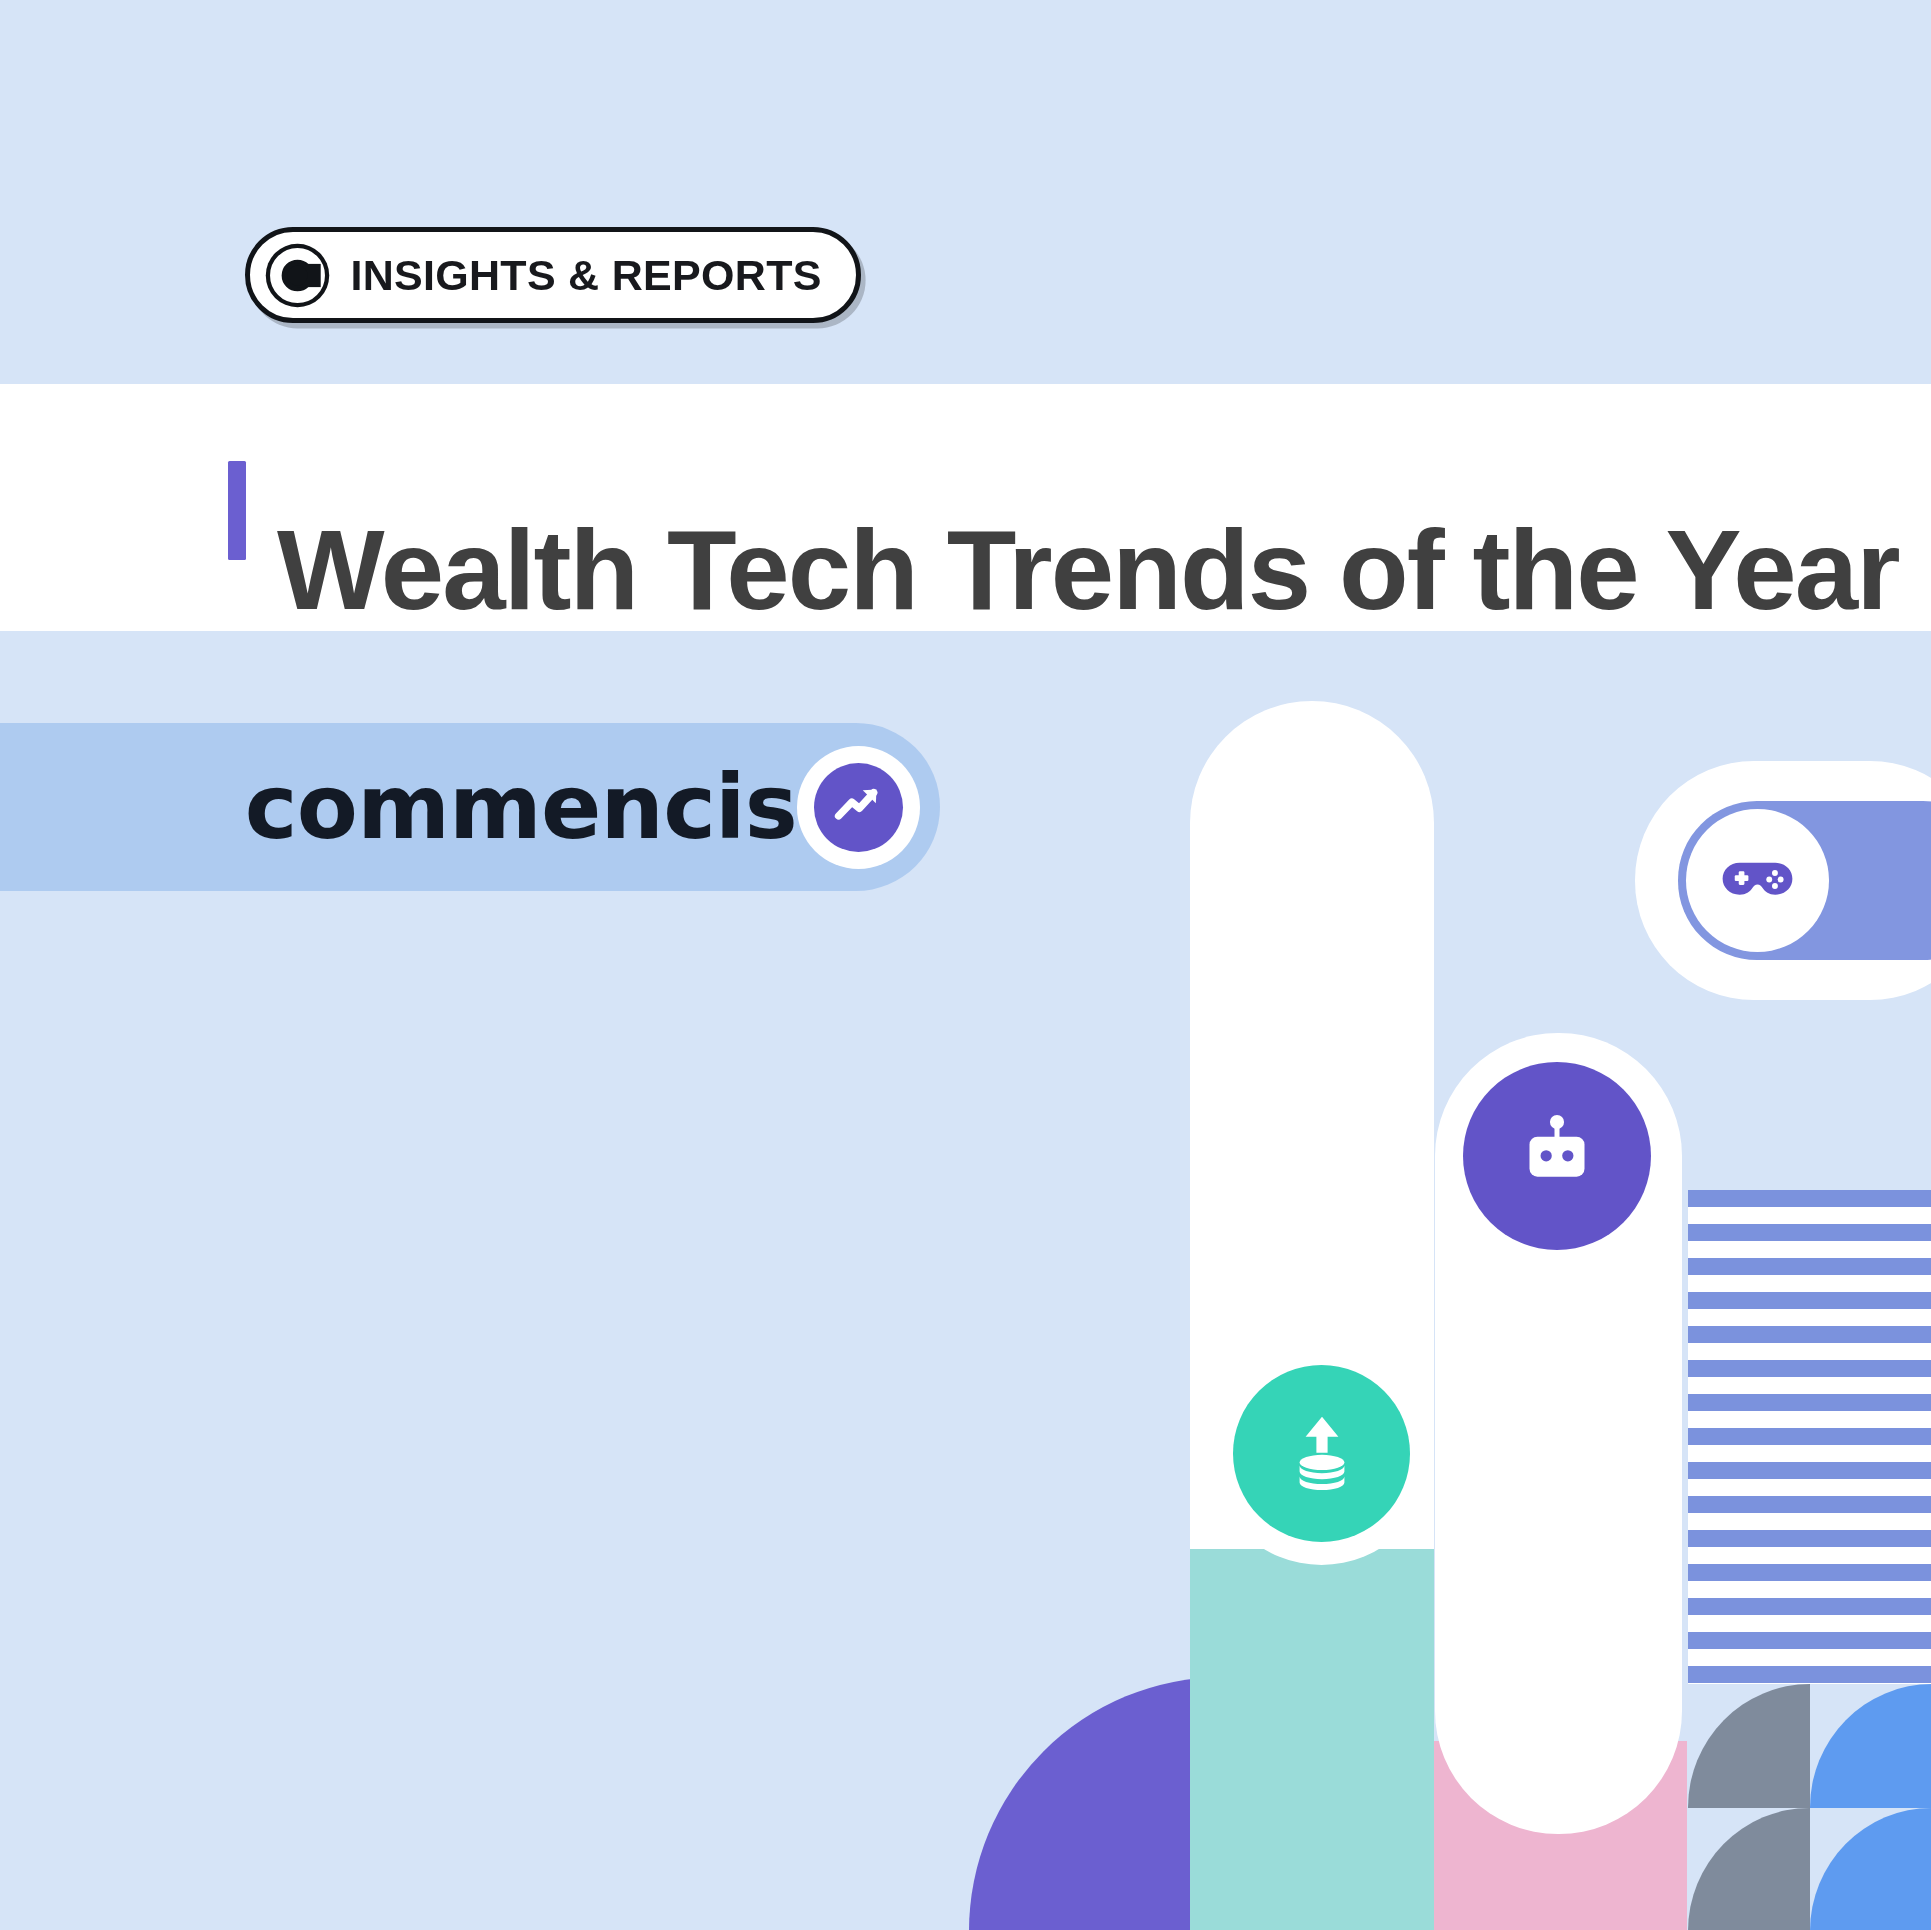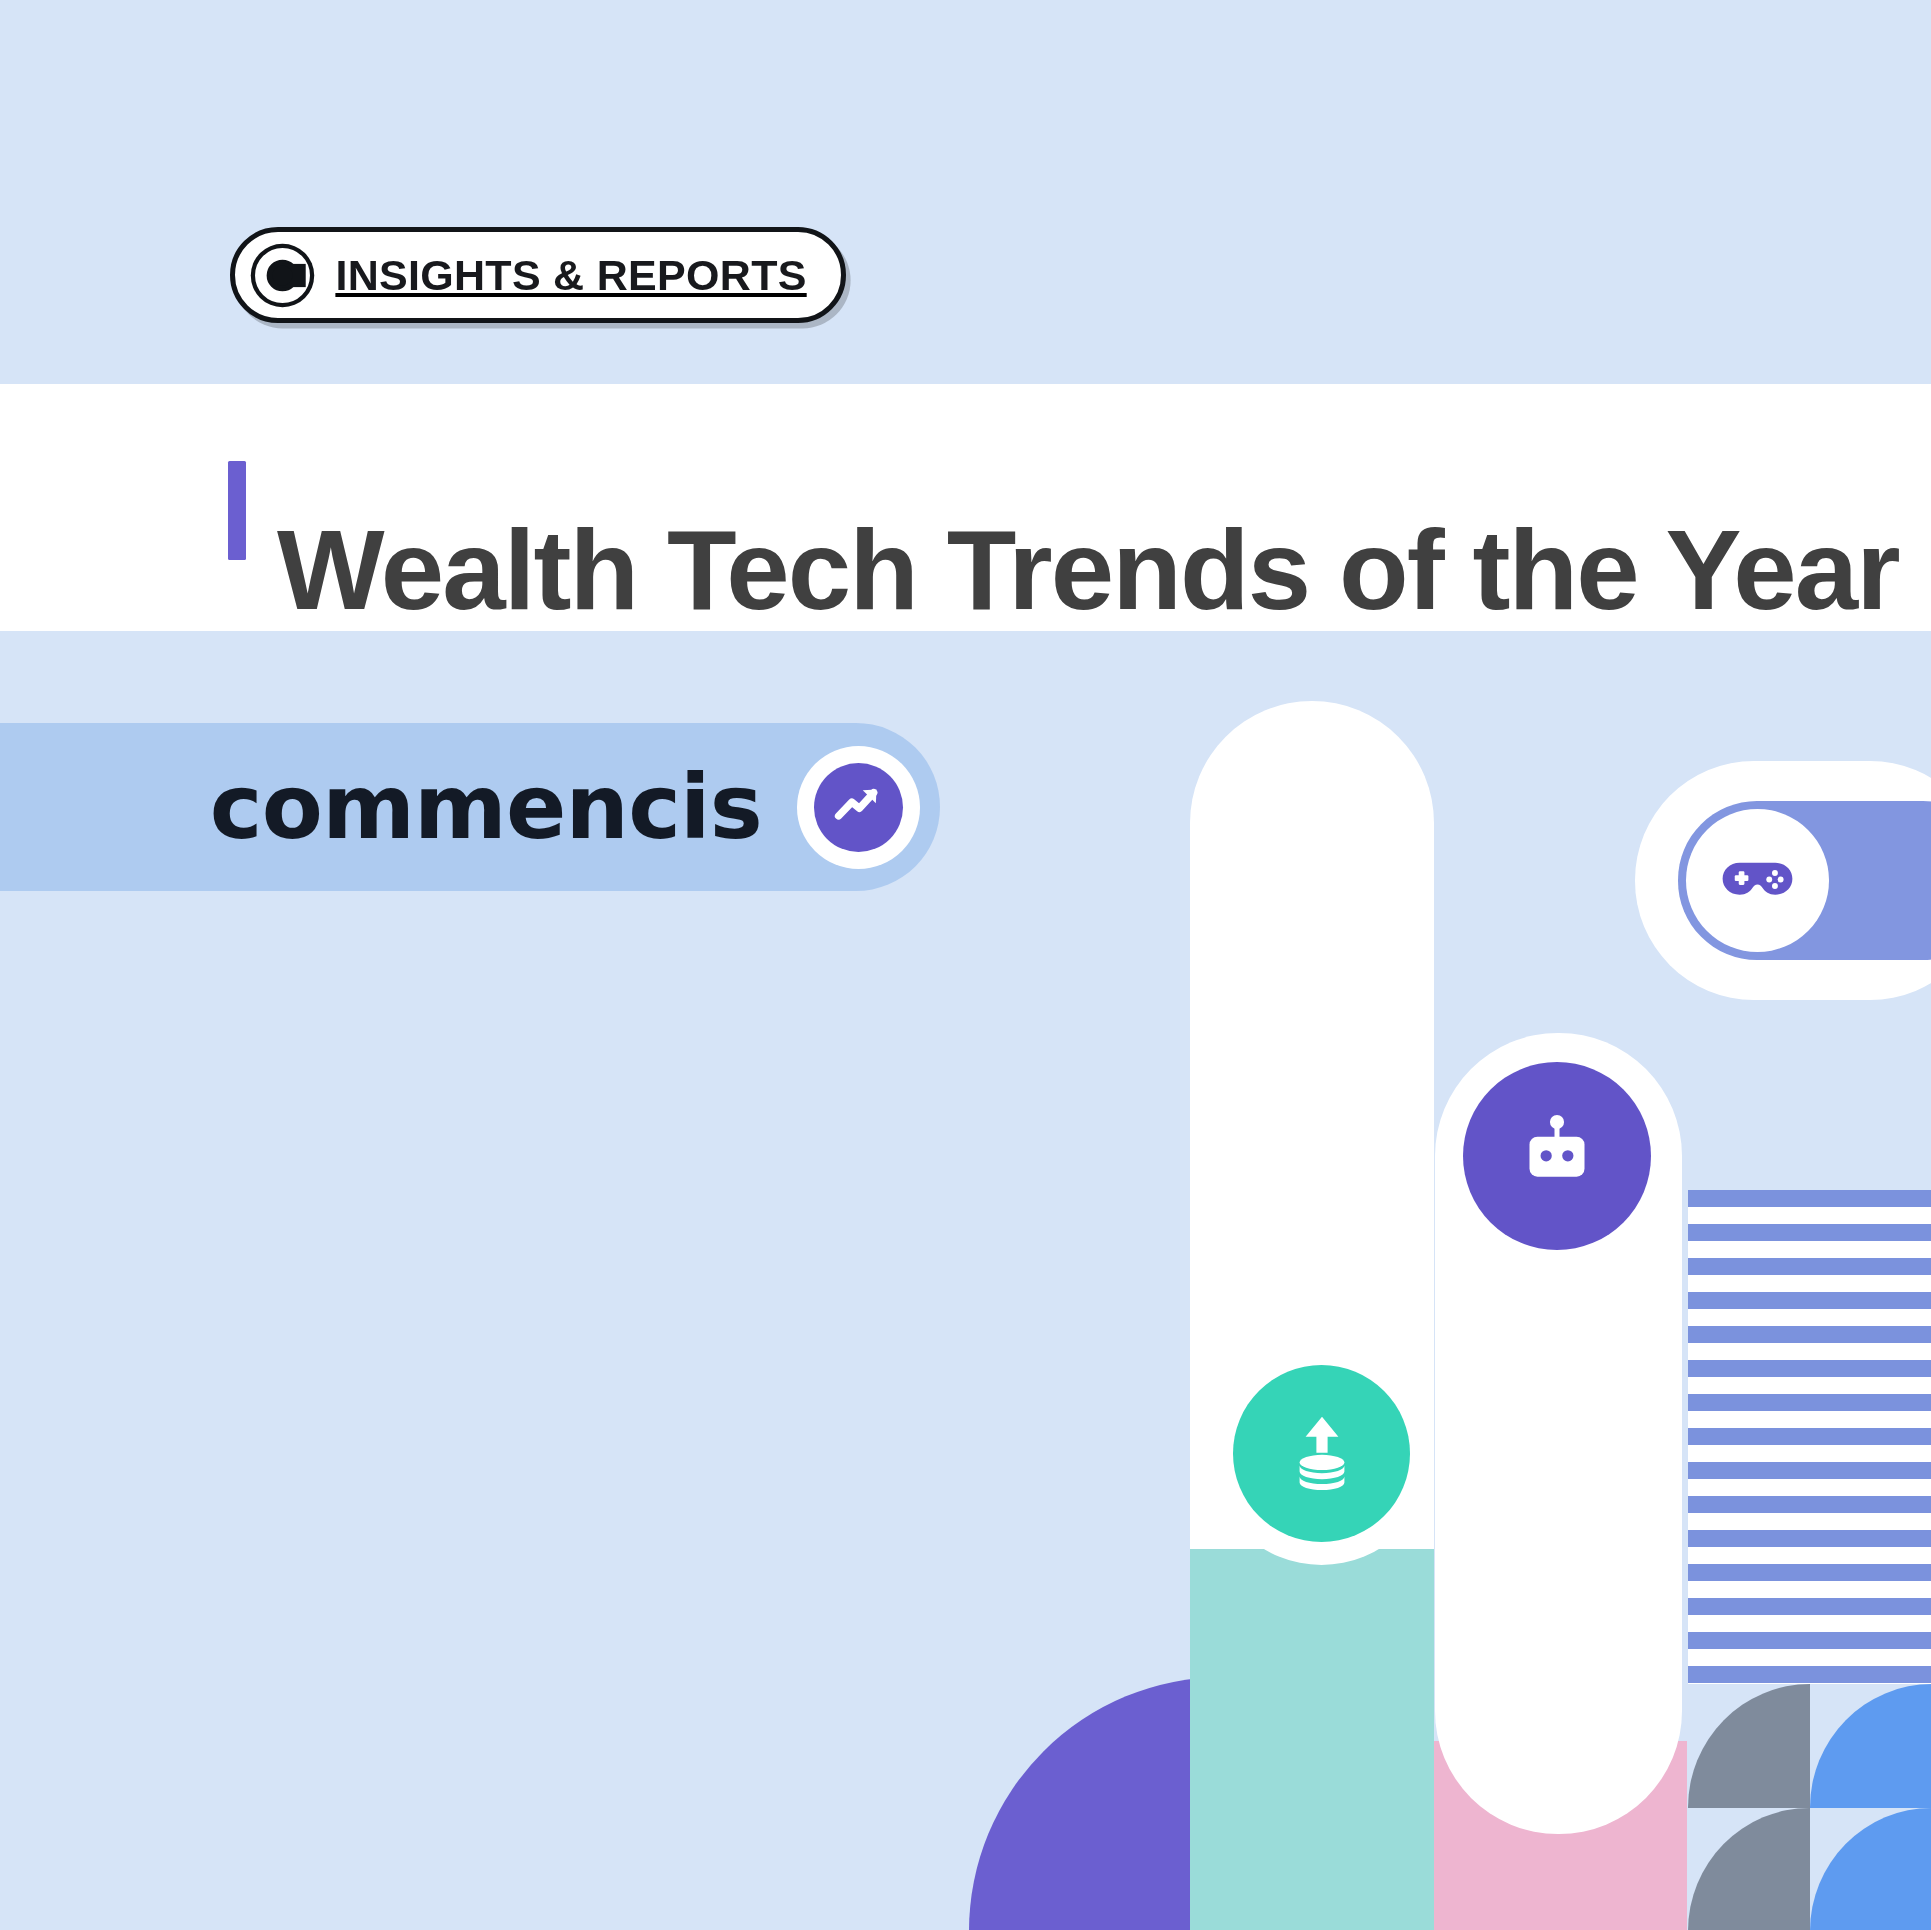--- a/index.html
+++ b/index.html
@@ -6,27 +6,26 @@
   body {
     width:1932px; height:1931px;
     background:#d6e4f7;
     font-family:"Liberation Sans", sans-serif;
     overflow:hidden;
   }
   #stage { position:relative; width:1932px; height:1931px; overflow:hidden; background:#d6e4f7; }
 
   
   .badge {
-    position:absolute; left:230px; top:227px;
+    position:absolute; left:245px; top:227px;
     height:96px; box-sizing:border-box;
     display:flex; align-items:center; gap:20px;
     background:#ffffff; border:5.4px solid #111418;
     border-radius:54px; padding:0 34px 0 15.4px;
     box-shadow:4.6px 5.4px 0 rgba(17,20,24,0.22);
-    text-decoration:underline;
   }
   .badge-logo { width:65px; height:65px; position:relative; flex:0 0 auto; }
   .badge-label {
     font-size:43px; font-weight:bold; letter-spacing:0.3px;
     color:#18191d; white-space:nowrap; line-height:1;
   }
 
   
   .title-band {
     position:absolute; left:0; top:384px; width:1932px; height:247px;
@@ -46,21 +45,21 @@
   .brand-pill {
     position:absolute; left:-62px; top:723px;
     width:1002px; height:168px;
     background:#aecbf0;
     border-radius:0 92px 92px 0;
     display:flex; align-items:center; justify-content:flex-end;
     padding-right:20px; box-sizing:border-box;
   }
   .brand-word {
     font-size:89px; font-weight:bold; letter-spacing:-0.8px;
-    color:#131a26; line-height:1; margin-right:35px;
+    color:#131a26; line-height:1; 
     font-family:"DejaVu Sans", sans-serif;
   }
   .brand-icon-ring {
     width:123px; height:123px; border-radius:50%;
     background:#ffffff; display:flex; align-items:center; justify-content:center;
     flex:0 0 auto;
   }
   .brand-icon-circle {
     width:89px; height:89px; border-radius:50%;
     background:#6254c8; display:flex; align-items:center; justify-content:center;

